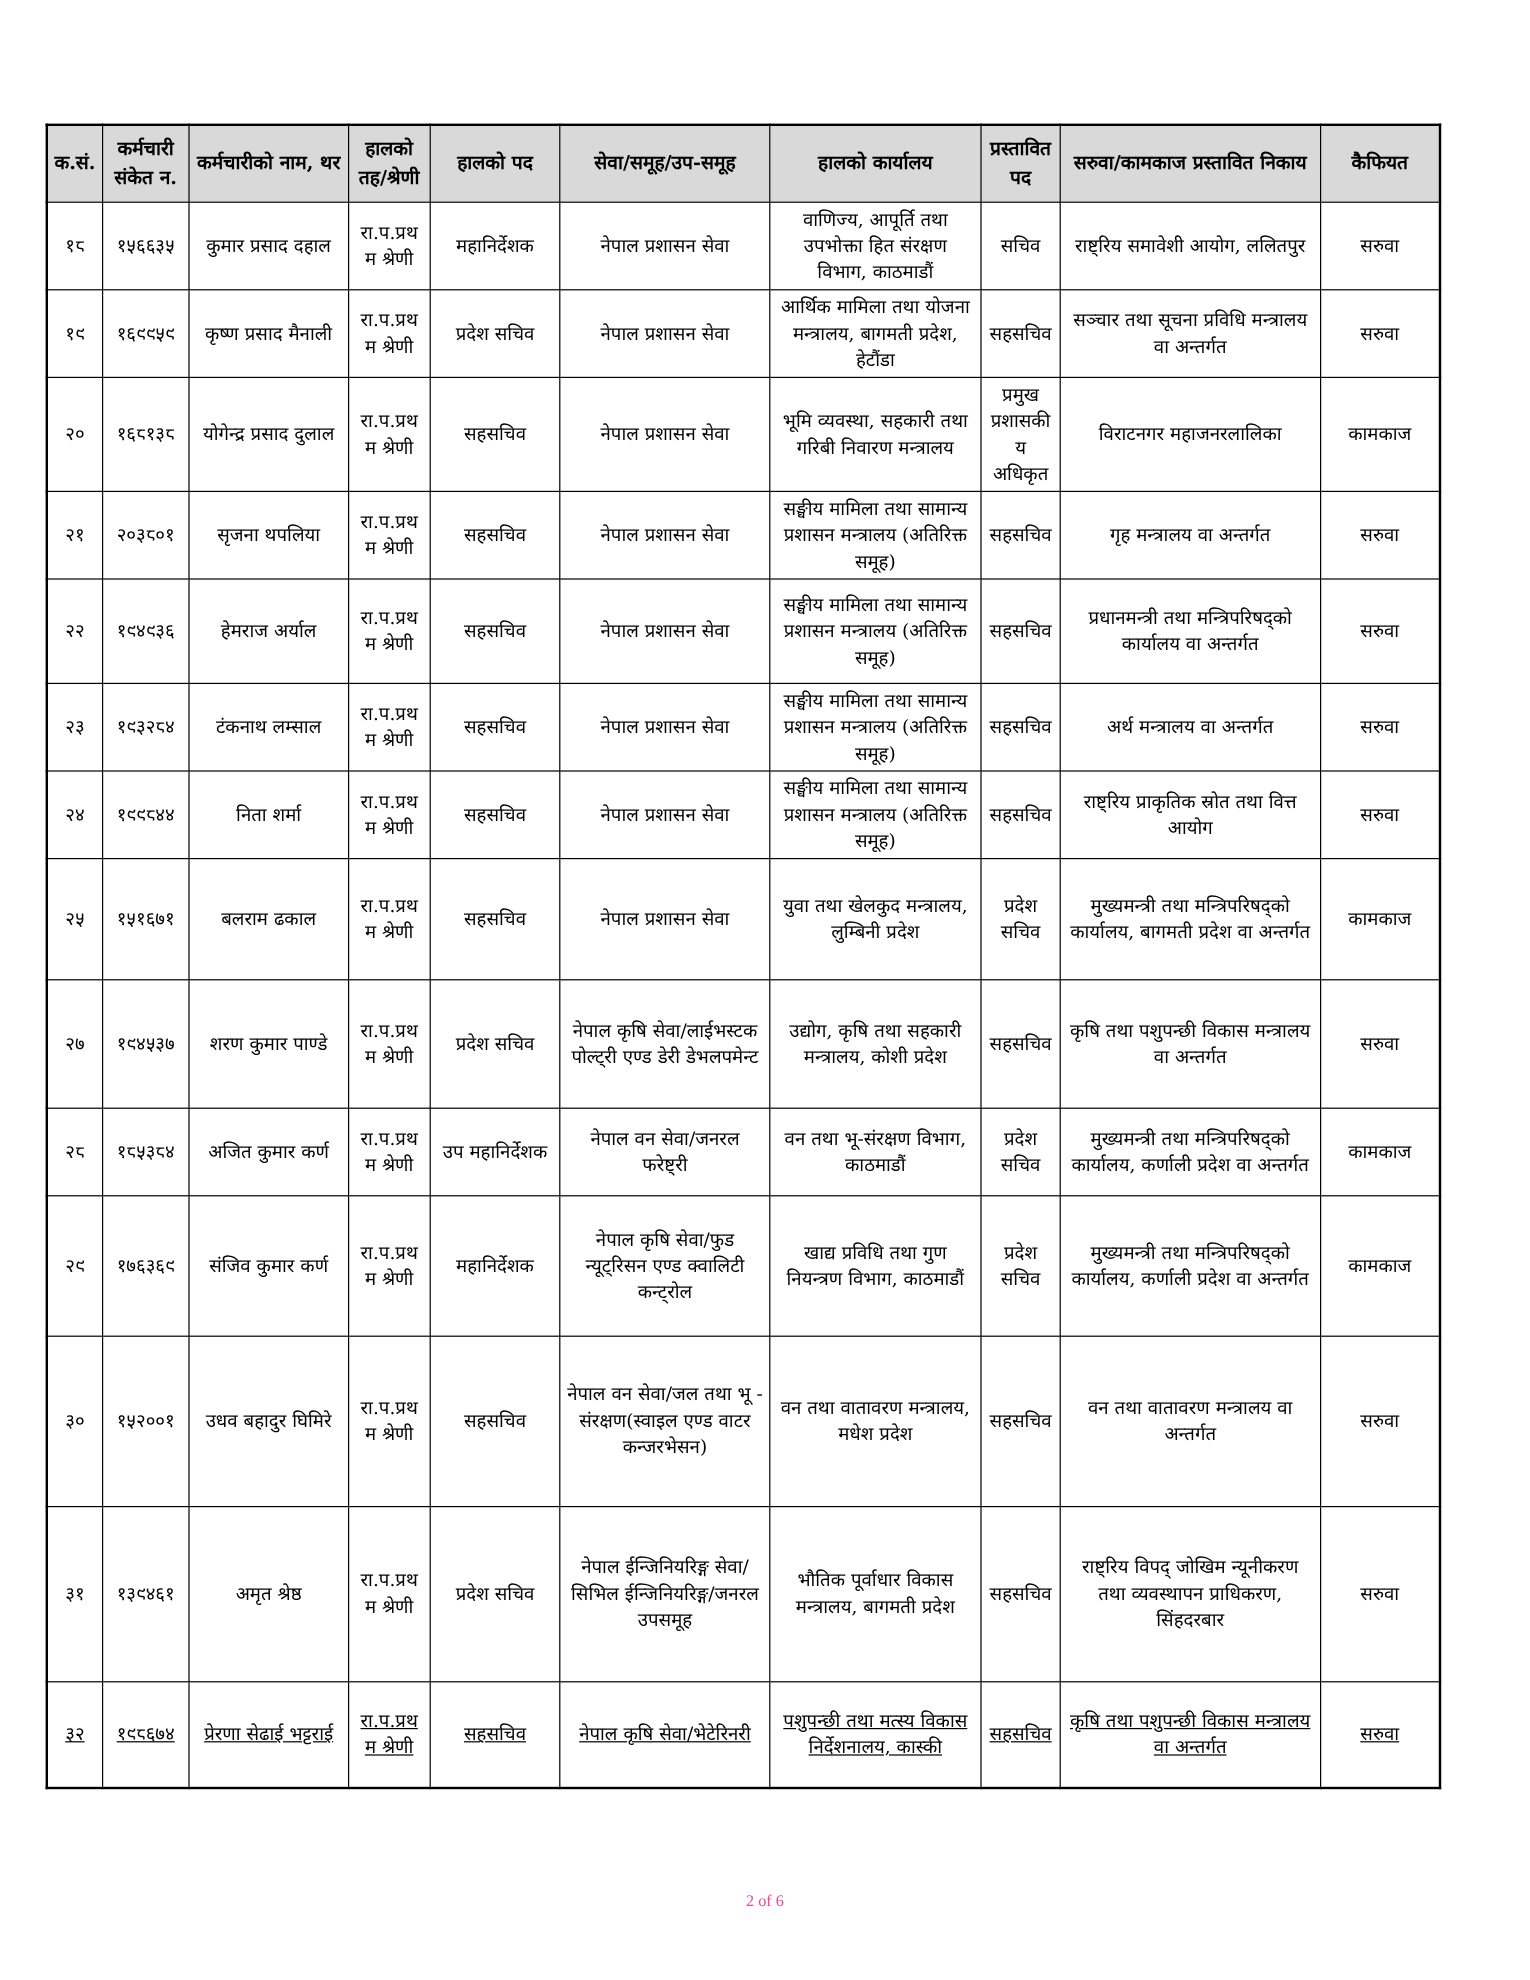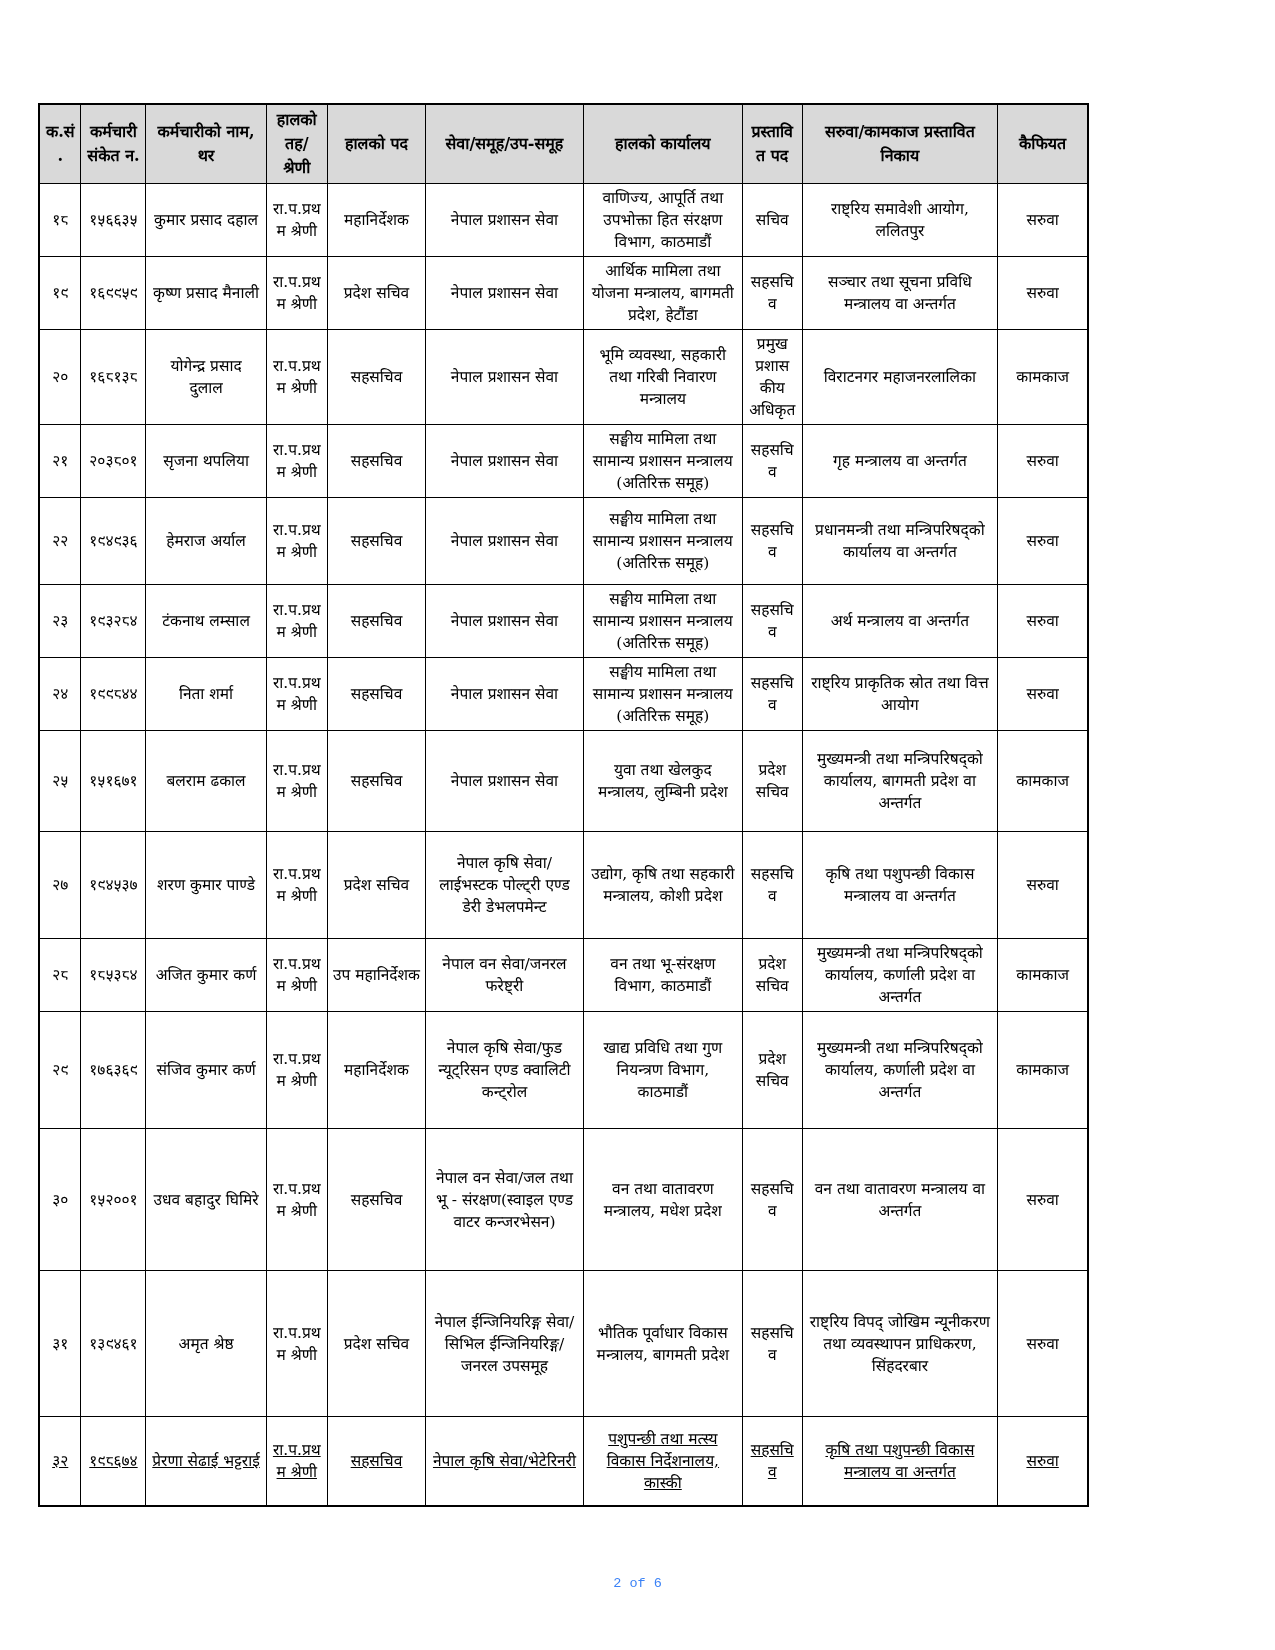--- a/index.html
+++ b/index.html
@@ -9,21 +9,21 @@
     width: 1275px;
     height: 1650px;
     background: #ffffff;
     font-family: "DejaVu Serif", "Liberation Serif", serif;
     color: #000000;
   }
   .table-wrap {
     position: absolute;
     left: 38px;
     top: 103px;
-    width: 1051px;
+    width: 1163px;
   }
   table.transfer-table {
     width: 100%;
     border-collapse: collapse;
     table-layout: fixed;
     border: 2px solid #000000;
   }
   table.transfer-table th,
   table.transfer-table td {
     border: 1px solid #000000;
@@ -40,23 +40,23 @@
     font-weight: bold;
     font-size: 16px;
     line-height: 1.5;
   }
   .page-footer {
     position: absolute;
     top: 1576px;
     left: 0;
     width: 100%;
     text-align: center;
-    font-family: Liberation Mono, monospace;
+    font-family: Liberation Serif, serif;
     font-size: 13.5px;
-    color: #3b82f6;
+    color: #ec4899;
   }
 </style>
 </head>
 <body>
 
 <div class="page">
   <div class="table-wrap">
     <table class="transfer-table">
       <colgroup id="table-colgroup">
           <col style="width: 4%;">

